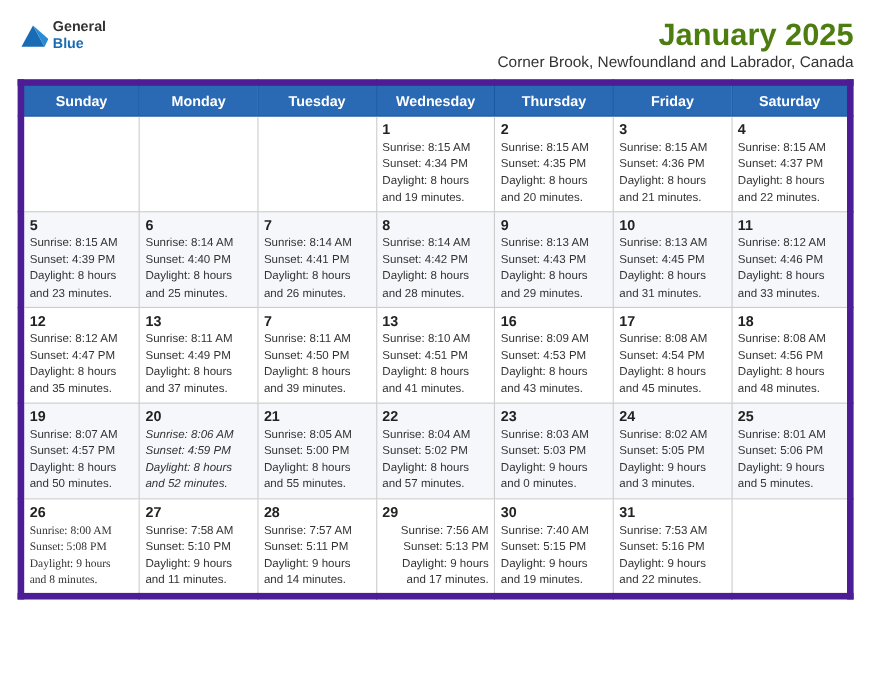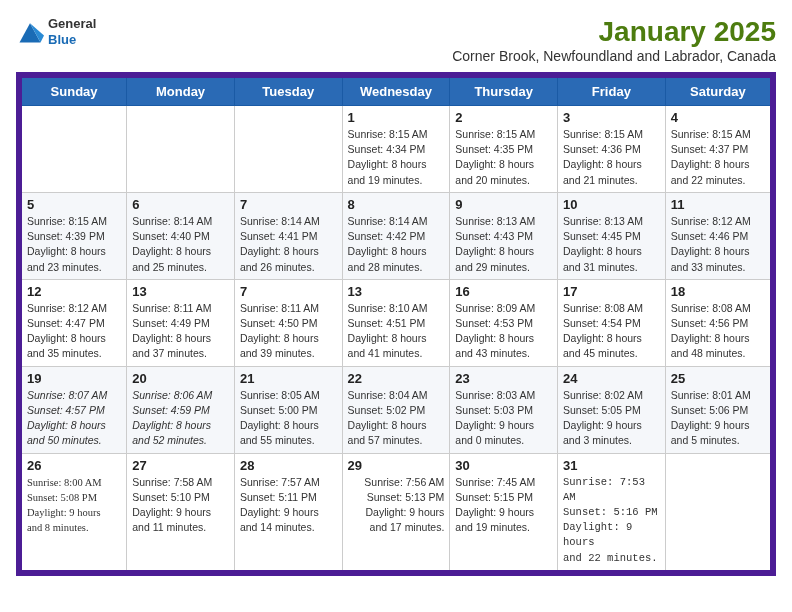--- a/index.html
+++ b/index.html
@@ -249,21 +249,21 @@
           <div class="day-number">18</div>
           <div class="day-info" style="white-space: pre-line;">Sunrise: 8:08 AM
 Sunset: 4:56 PM
 Daylight: 8 hours
 and 48 minutes.</div>
         </td>
       </tr>
       <tr>
         <td>
           <div class="day-number">19</div>
-          <div class="day-info" style="white-space: pre-line; font-style: italic;">Sunrise: 8:07 AM
+          <div class="day-info" style="white-space: pre-line;">Sunrise: 8:07 AM
 Sunset: 4:57 PM
 Daylight: 8 hours
 and 50 minutes.</div>
         </td>
         <td>
           <div class="day-number">20</div>
           <div class="day-info" style="white-space: pre-line; font-style: italic;">Sunrise: 8:06 AM
 Sunset: 4:59 PM
 Daylight: 8 hours
 and 52 minutes.</div>
@@ -328,28 +328,28 @@
         </td>
         <td>
           <div class="day-number">29</div>
           <div class="day-info" style="white-space: pre-line; text-align: right;">Sunrise: 7:56 AM
 Sunset: 5:13 PM
 Daylight: 9 hours
 and 17 minutes.</div>
         </td>
         <td>
           <div class="day-number">30</div>
-          <div class="day-info" style="white-space: pre-line;">Sunrise: 7:45 AM
+          <div class="day-info" style="white-space: pre-line;">Sunrise: 7:40 AM
 Sunset: 5:15 PM
 Daylight: 9 hours
 and 19 minutes.</div>
         </td>
         <td>
           <div class="day-number">31</div>
-          <div class="day-info" style="white-space: pre-line; font-family: Liberation Mono, monospace;">Sunrise: 7:53 AM
+          <div class="day-info" style="white-space: pre-line;">Sunrise: 7:53 AM
 Sunset: 5:16 PM
 Daylight: 9 hours
 and 22 minutes.</div>
         </td>
         <td class="empty-cell"></td>
       </tr>
     </tbody>
 </table>
 
 </body></html>

